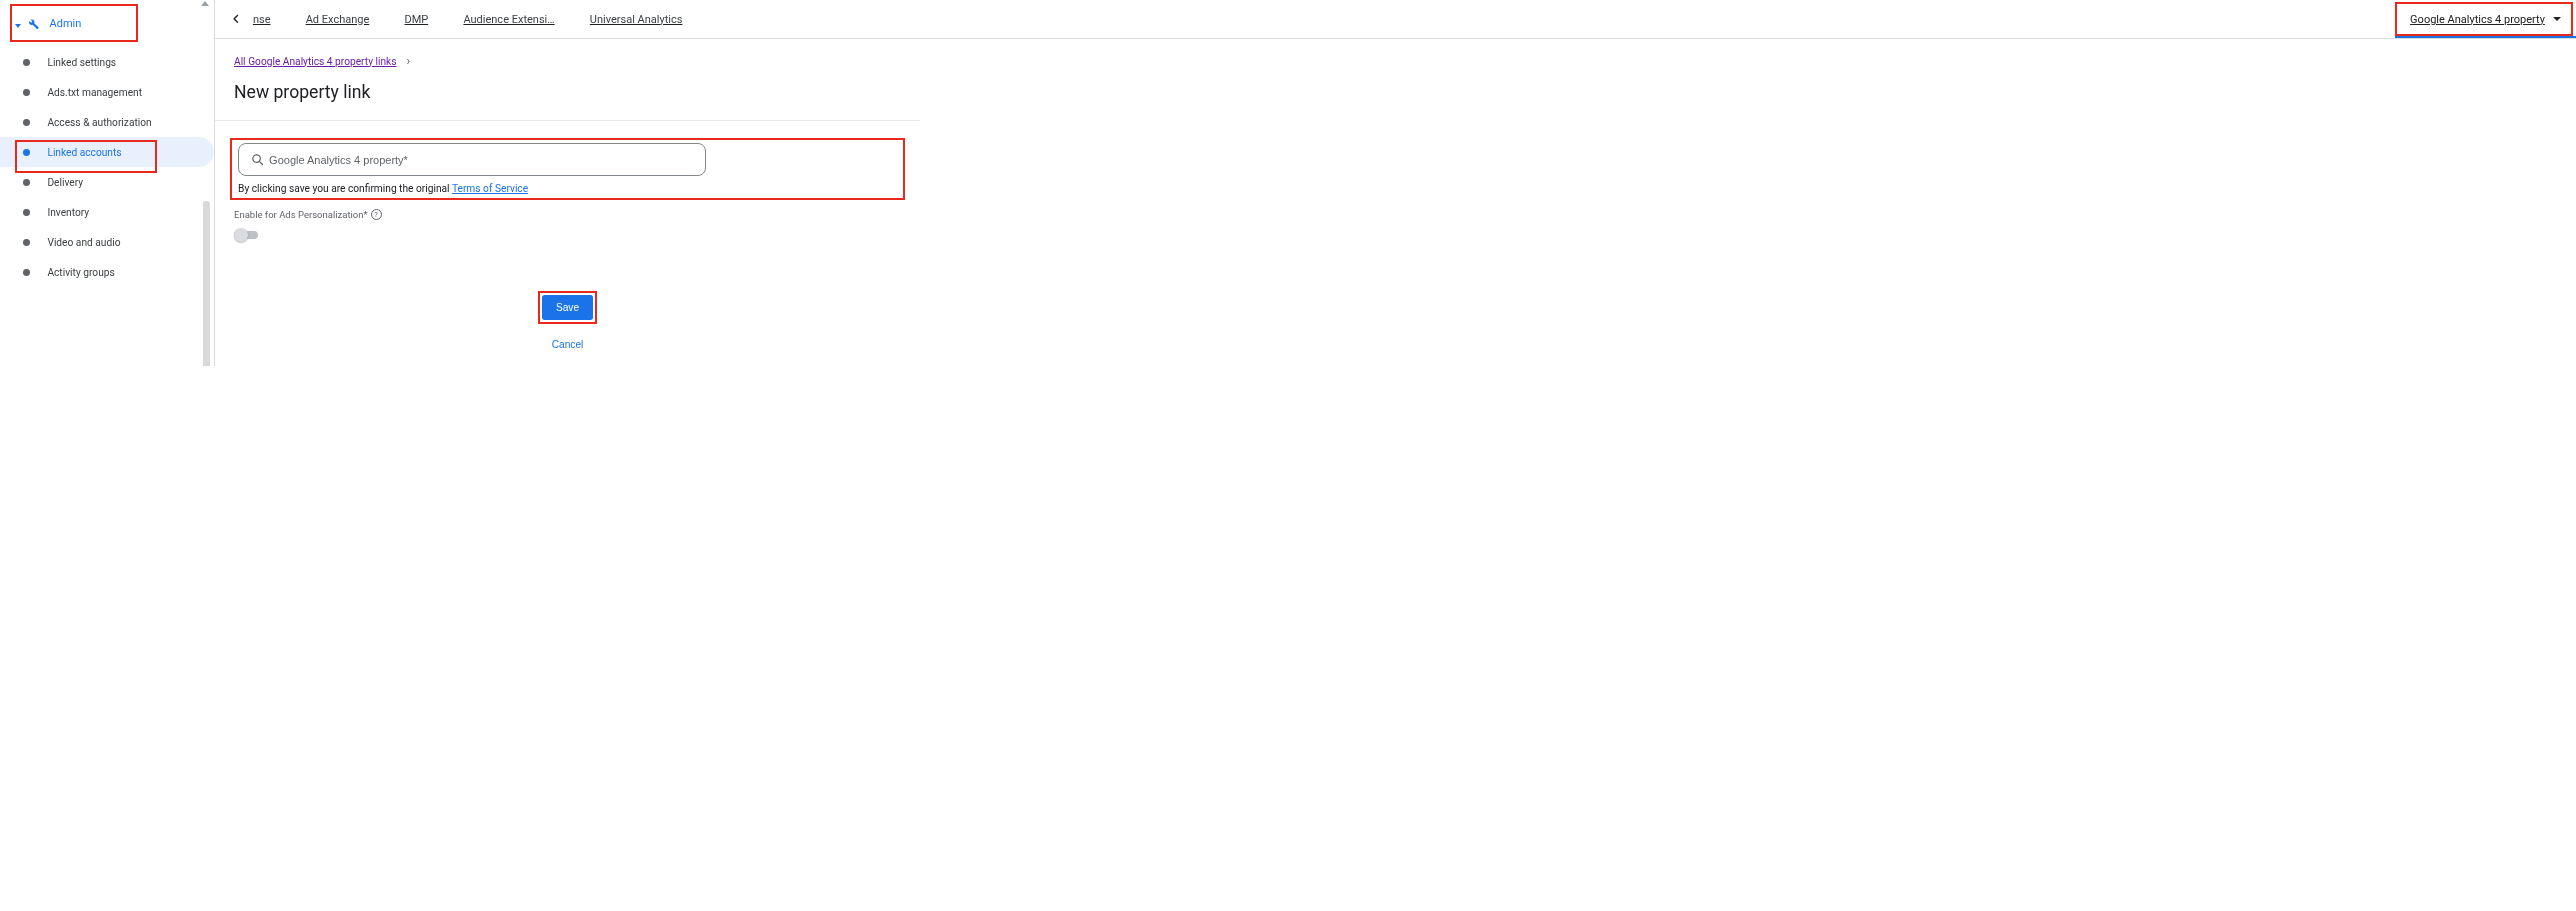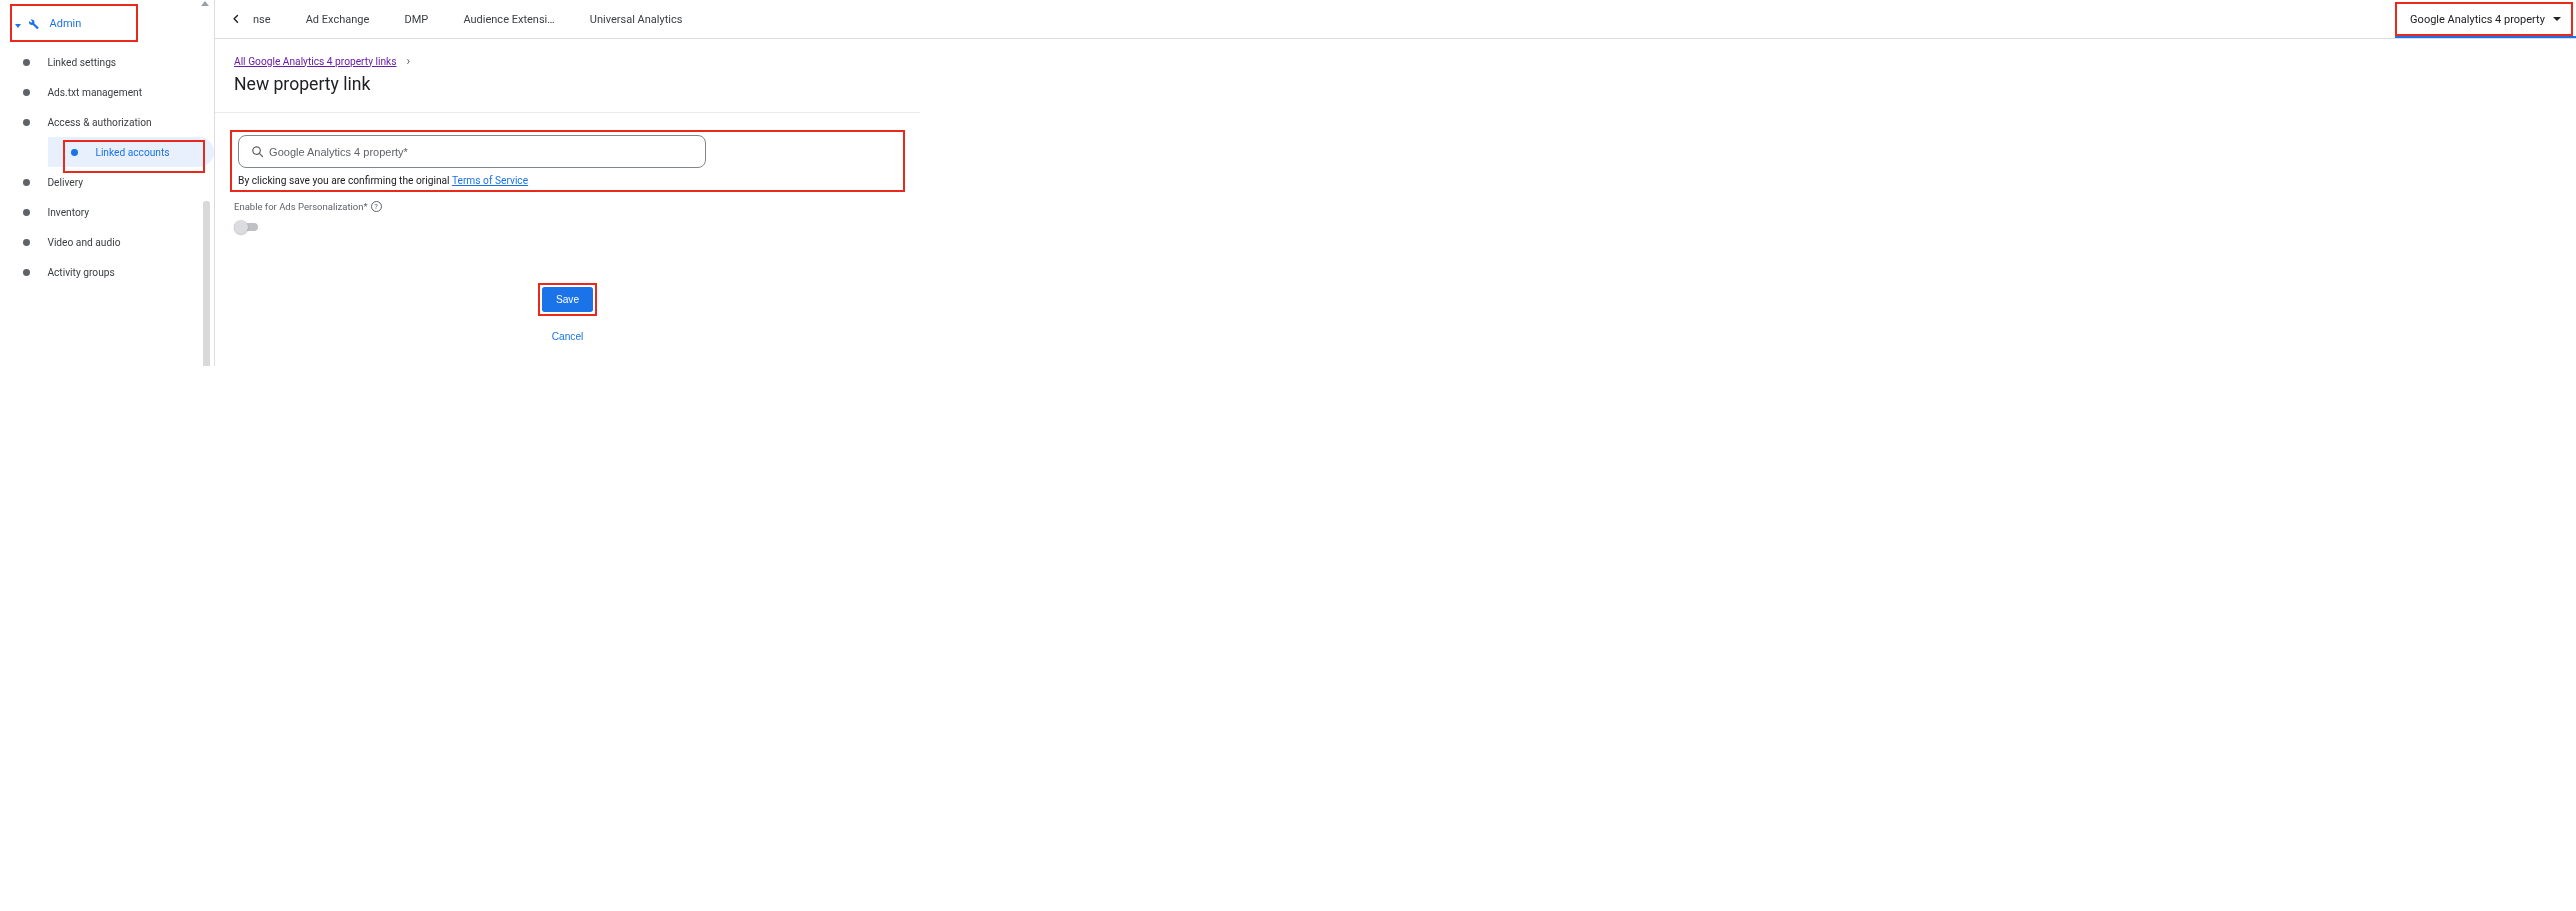--- a/index.html
+++ b/index.html
@@ -71,21 +71,21 @@
   }
   .nav-item .dot {
     width: 6.8px; height: 6.8px; border-radius: 50%;
     background: #5f6368;
   }
   .nav-item.active {
     background: #e8f0fe;
     color: #1a73e8;
   }
   .nav-item.active .dot { background: #1a73e8; }
-  .nav-item-wrap { position: relative; margin-left: 48px; }
+  .nav-item-wrap { position: relative; }
   .nav-highlight {
     position: absolute;
     left: 15px; top: 2.7px;
     width: 142px; height: 33px;
     border: 2px solid #e8291c;
     pointer-events: none;
   }
 
   .scroll-strip {
     position: absolute;
@@ -106,20 +106,21 @@
     position: relative;
   }
   .tabs-row {
     display: flex;
     align-items: center;
     height: 39px;
     border-bottom: 0.7px solid #dadce0;
     padding-left: 6.8px;
     gap: 0;
     position: relative;
+    text-decoration: underline;
   }
   .back-btn {
     width: 27px; height: 27px;
     display:flex; align-items:center; justify-content:center;
     cursor:pointer;
     color:#202124;
   }
   .tab {
     padding: 0 17.6px;
     height: 100%;
@@ -159,21 +160,21 @@
     max-width: 705px;
   }
   .breadcrumb {
     display:flex; align-items:center; gap:10px;
     font-size:10.2px;
   }
   .breadcrumb a { color:#681da8; text-decoration:underline; }
   .breadcrumb .sep { color:#5f6368; font-size:12.2px; }
   .page-title {
     font-size:17.6px; font-weight:400; color:#202124;
-    margin-top:6px;
+    margin-top:14px;
   }
   .divider {
     height:0.7px; background:#e8eaed;
     margin: 17.6px -19px 17.6px -19px;
   }
 
   .search-block {
     position:relative;
     padding: 5.4px 4.1px 5.4px 4.1px;
   }

